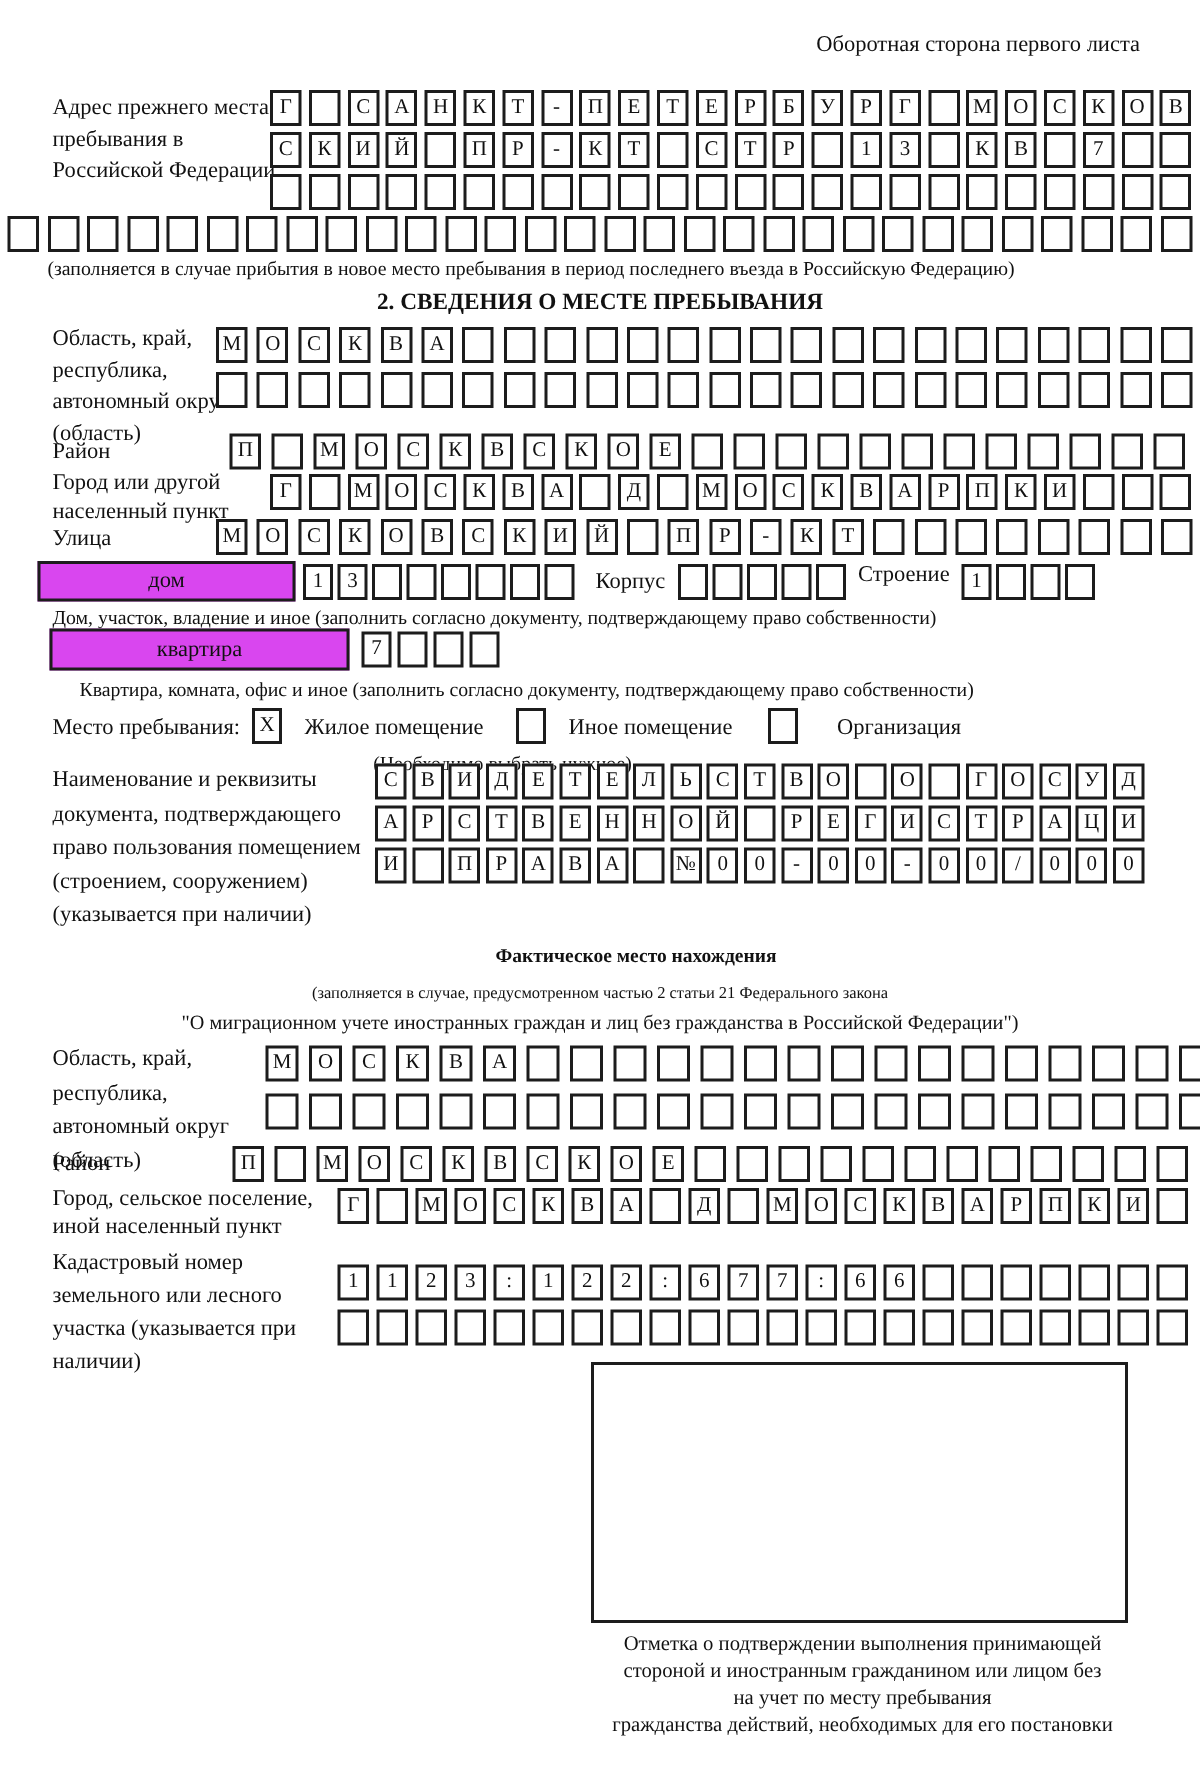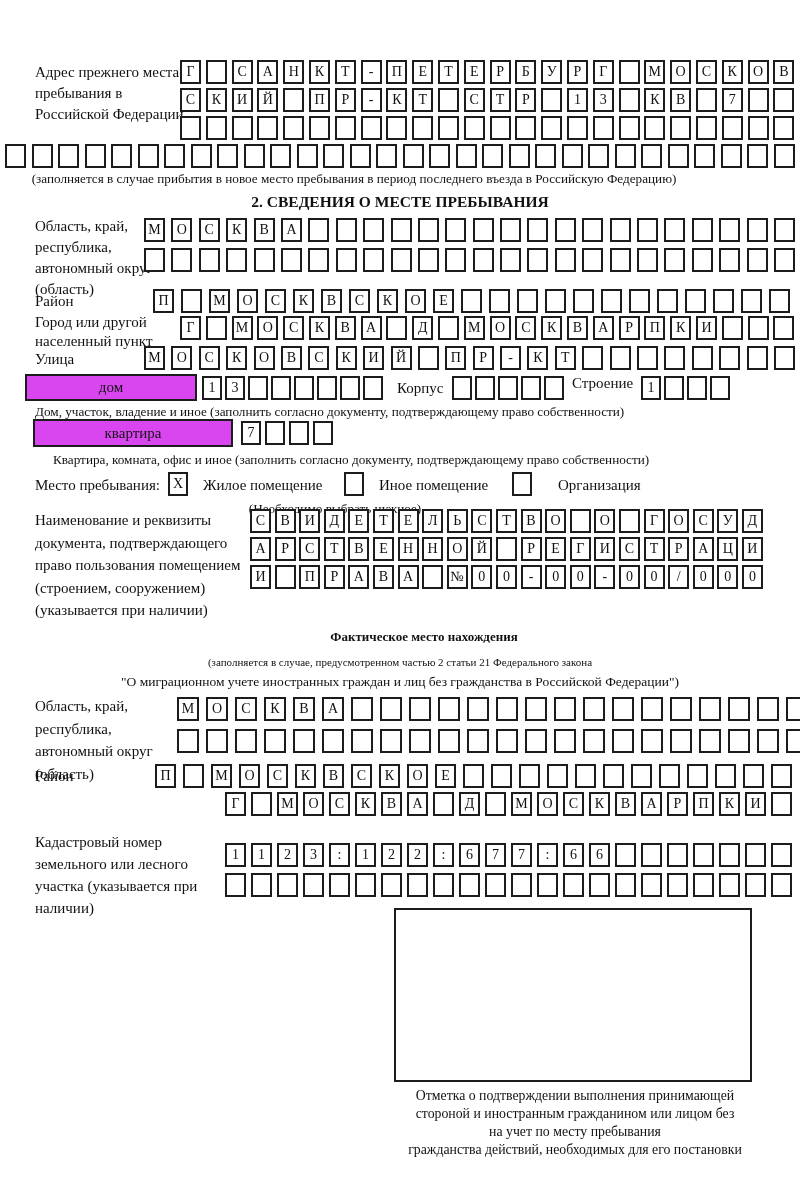--- a/index.html
+++ b/index.html
@@ -28,20 +28,21 @@
     display:flex;align-items:center;justify-content:center;font-size:14px;background:#fff;
   }
   .stamp-box{position:absolute;box-sizing:border-box;border:2.5px solid #1c1c1c;background:#fff;}
   .cap-line{font-size:13.8px;line-height:18px;text-align:center;}
 </style>
 </head>
 <body>
 
 <div id="page">
 
+  <div class="abs lbl" style="top:20px;right:40px;">Оборотная сторона первого листа</div>
 
   <div class="abs lbl" style="left:35px;top:62px;width:152px;">Адрес прежнего места пребывания в Российской Федерации</div>
   <div class="cells" style="left:180px;top:60px;--g:4.8px;">
       <span class="cell">Г</span>
       <span class="cell"></span>
       <span class="cell">С</span>
       <span class="cell">А</span>
       <span class="cell">Н</span>
       <span class="cell">К</span>
       <span class="cell">Т</span>
@@ -479,20 +480,21 @@
       <span class="cell"></span>
       <span class="cell"></span>
       <span class="cell"></span>
       <span class="cell"></span>
       <span class="cell"></span>
       <span class="cell"></span>
       <span class="cell"></span>
       <span class="cell"></span>
     </div>
 
+  <div class="abs lbl" style="left:35px;top:790px;width:205px;line-height:19px;">Город, сельское поселение, иной населенный пункт</div>
   <div class="cells" style="left:225px;top:792px;--g:5px;">
       <span class="cell">Г</span>
       <span class="cell"></span>
       <span class="cell">М</span>
       <span class="cell">О</span>
       <span class="cell">С</span>
       <span class="cell">К</span>
       <span class="cell">В</span>
       <span class="cell">А</span>
       <span class="cell"></span>

